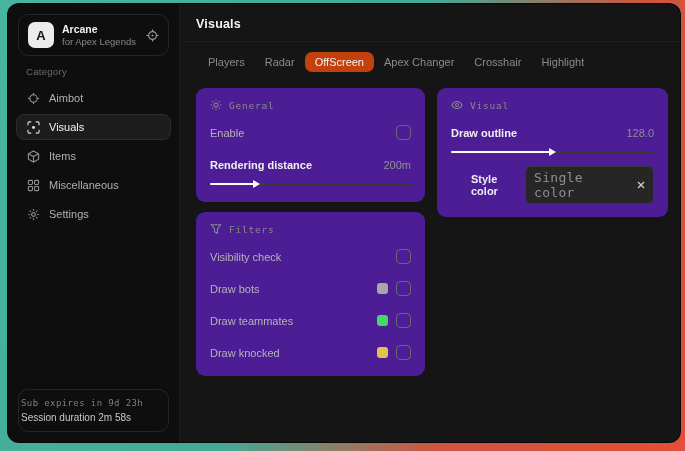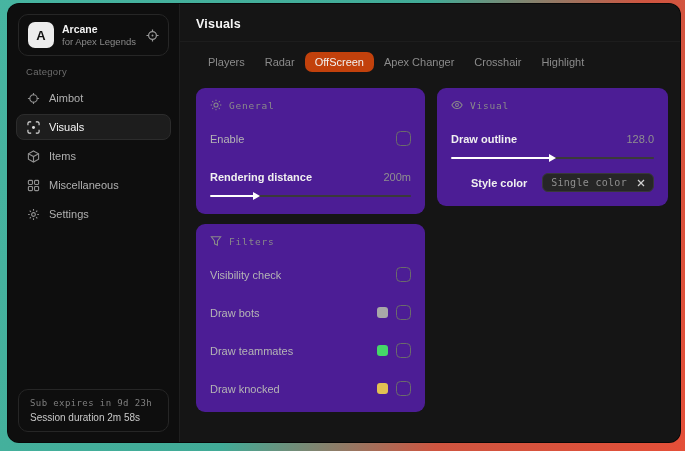--- a/index.html
+++ b/index.html
@@ -44,21 +44,21 @@
     height:26px; display:flex; align-items:center; gap:9px;
     padding:0 10px; border-radius:8px; border:1px solid transparent;
     color:#b0b0b0; font-size:11px; cursor:pointer;
   }
   .nav-item .nicon { color:#909090; display:flex; }
   .nav-item.selected { background:#1d1d1d; border-color:#2c2c2c; color:#f5f5f5; }
   .nav-item.selected .nicon { color:#e0e0e0; }
 
   .sidebar-footer {
     position:absolute; left:10px; right:10px; bottom:10px;
-    border:1px solid #262626; border-radius:10px; padding:8px 11px;
+    border:1px solid #262626; border-radius:10px; padding:8px 2px;
   }
   .sf-line1 { color:#7f7f7f; font-size:9px; letter-spacing:0.4px; }
   .sf-line2 { color:#c9c9c9; font-size:10px; margin-top:4px; }
 
   
   .main { flex:1; background:#151515; display:flex; flex-direction:column; }
   .main-header {
     padding:13px 16px 10px 16px; border-bottom:1px solid #1d1d1d;
   }
   .page-title { color:#f5f5f5; font-size:12.5px; font-weight:bold; letter-spacing:0.2px; }
@@ -76,21 +76,21 @@
 
   .panel { background:#4c1d95; border-radius:9px; padding:11px 14px 13px 14px; }
   .panel-header {
     display:flex; align-items:center; gap:7px; margin-bottom:9px;
     color:#8a8a8a; font-size:9.5px; letter-spacing:0.8px;
   }
   .panel-header .picon { color:#8a8a8a; display:flex; }
 
   .row {
     display:flex; align-items:center; justify-content:space-between;
-    min-height:21px; margin-top:17px;
+    min-height:21px; margin-top:11px;
   }
   .row-label { color:#b5b5b5; font-size:11px; }
   .row-label.strong { color:#f0f0f0; font-weight:bold; font-size:11px; }
   .row-value { color:#8f8f8f; font-size:11px; }
   .row-right { display:flex; align-items:center; gap:8px; }
 
   .checkbox {
     width:15px; height:15px; border:1.4px solid #6b6b6b; border-radius:4.5px;
     background:transparent; cursor:pointer; flex-shrink:0;
   }
@@ -110,21 +110,21 @@
     border-left:7px solid #ffffff;
     border-top:4px solid transparent;
     border-bottom:4px solid transparent;
   }
 
   .select-pill {
     display:flex; align-items:center; gap:10px;
     background:#262626; border:1px solid #383838; border-radius:6px;
     padding:3px 8px; cursor:pointer;
   }
-  .select-pill .pill-text { color:#8f8f8f; font-size:10px; letter-spacing:0.3px; }
+  .select-pill .pill-text { color:#8f8f8f; font-size:13px; letter-spacing:0.3px; }
   .select-pill .close { color:#cfcfcf; display:flex; cursor:pointer; }
 
   svg { display:block; }
 </style>
 </head>
 <body>
 
 <div class="window">
 
   <div class="sidebar">

